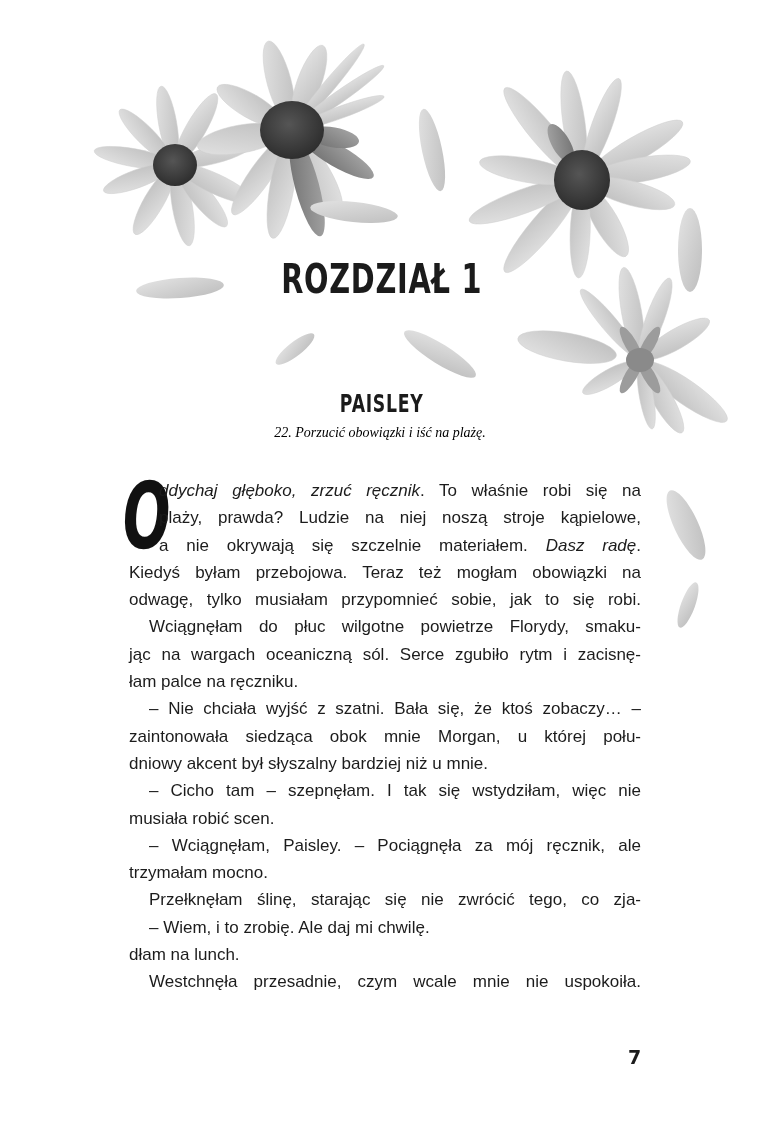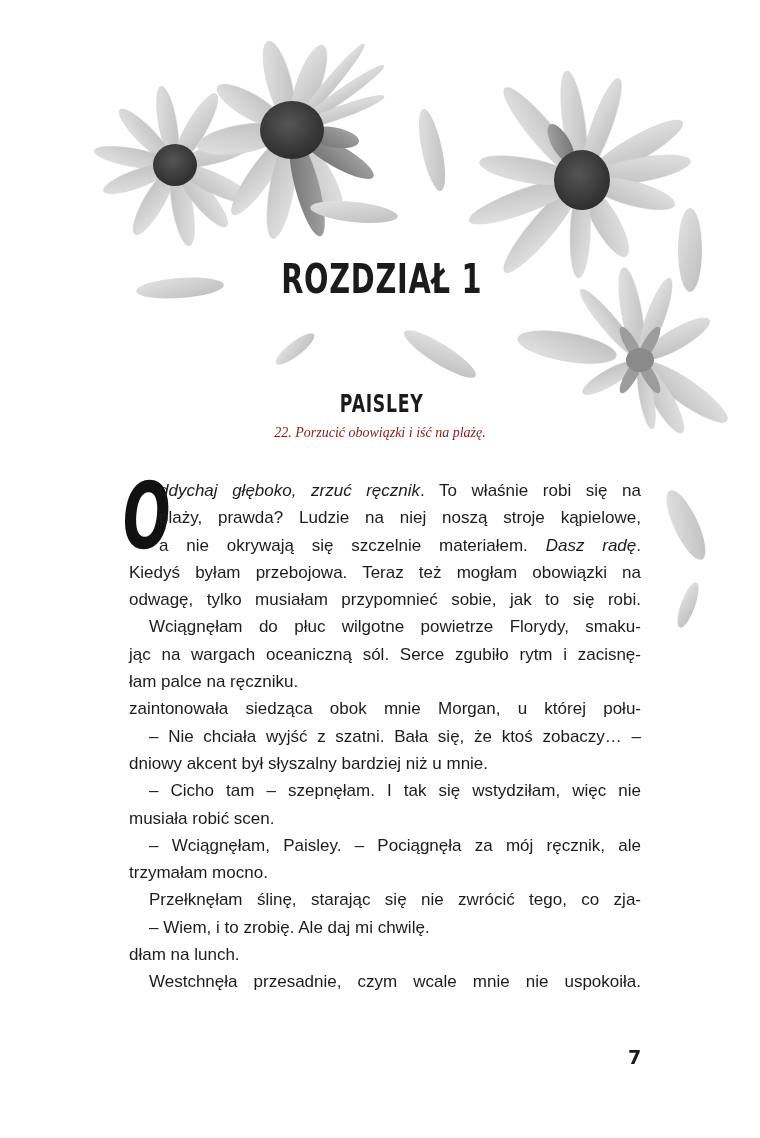--- a/index.html
+++ b/index.html
@@ -19,21 +19,21 @@
     position: absolute; left: 0; width: 760px; top: 390px;
     text-align: center;
     font-family: "DejaVu Sans", sans-serif; font-weight: bold;
     font-size: 24px; letter-spacing: 1px; color: #1b1b1b;
     transform: scaleX(0.72); transform-origin: 386px 0;
   }
   .epigraph {
     position: absolute; left: 0; width: 760px; top: 425px;
     text-align: center;
     font-family: "Liberation Serif", serif; font-style: italic;
-    font-size: 14px; color: #7f1d1d;
+    font-size: 14px; color: #000000;
   }
 
   .body-text {
     position: absolute; left: 129px; width: 512px; top: 477px;
     font-family: Liberation Sans, sans-serif; font-size: 17px;
     line-height: 27.3px; color: #1c1c1c;
   }
   .line { white-space: nowrap; display: block; text-align: justify; text-align-last: justify; height: 27.3px; }
   .line.last { text-align-last: left; }
   .line.indent { padding-left: 20px; }
@@ -170,22 +170,22 @@
 
   <div class="body-text">
     <span class="line dc"><em>ddychaj głęboko, zrzuć ręcznik</em><span>. To właśnie robi się na</span></span>
     <span class="line dc">plaży, prawda? Ludzie na niej noszą stroje kąpielowe,</span>
     <span class="line dc"><span>a nie okrywają się szczelnie materiałem. </span><em>Dasz radę</em><span>.</span></span>
     <span class="line">Kiedyś byłam przebojowa. Teraz też mogłam obowiązki na</span>
     <span class="line">odwagę, tylko musiałam przypomnieć sobie, jak to się robi.</span>
     <span class="line indent">Wciągnęłam do płuc wilgotne powietrze Florydy, smaku-</span>
     <span class="line">jąc na wargach oceaniczną sól. Serce zgubiło rytm i zacisnę-</span>
     <span class="line last">łam palce na ręczniku.</span>
+    <span class="line indent">– Nie chciała wyjść z szatni. Bała się, że ktoś zobaczy… –</span>
     <span class="line">zaintonowała siedząca obok mnie Morgan, u której połu-</span>
-    <span class="line indent">– Nie chciała wyjść z szatni. Bała się, że ktoś zobaczy… –</span>
     <span class="line last">dniowy akcent był słyszalny bardziej niż u mnie.</span>
     <span class="line indent">– Cicho tam – szepnęłam. I tak się wstydziłam, więc nie</span>
     <span class="line last">musiała robić scen.</span>
     <span class="line indent">– Wciągnęłam, Paisley. – Pociągnęła za mój ręcznik, ale</span>
     <span class="line last">trzymałam mocno.</span>
     <span class="line indent">Przełknęłam ślinę, starając się nie zwrócić tego, co zja-</span>
     <span class="line indent last">– Wiem, i to zrobię. Ale daj mi chwilę.</span>
     <span class="line last">dłam na lunch.</span>
     <span class="line indent">Westchnęła przesadnie, czym wcale mnie nie uspokoiła.</span>
   </div>

